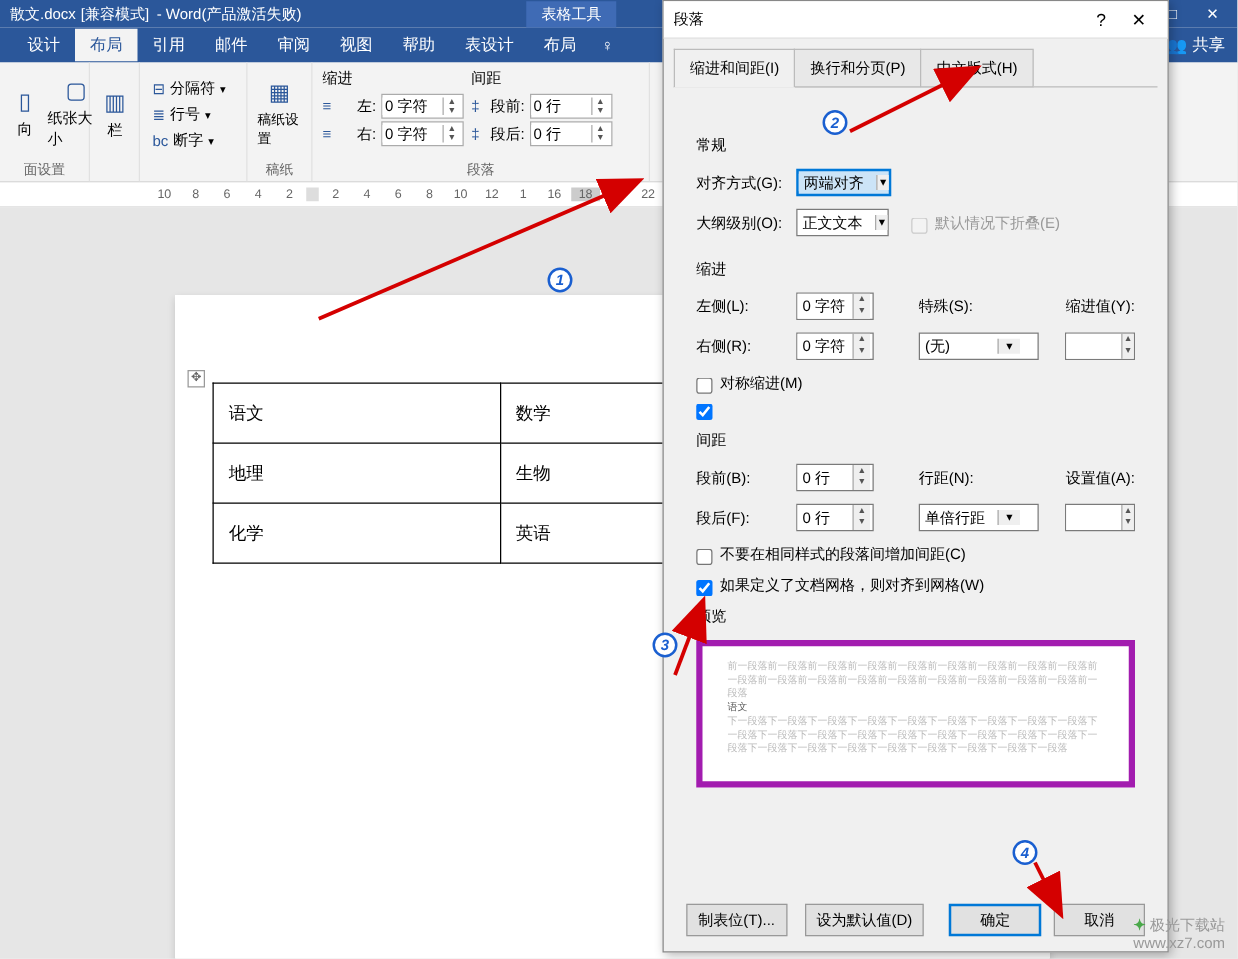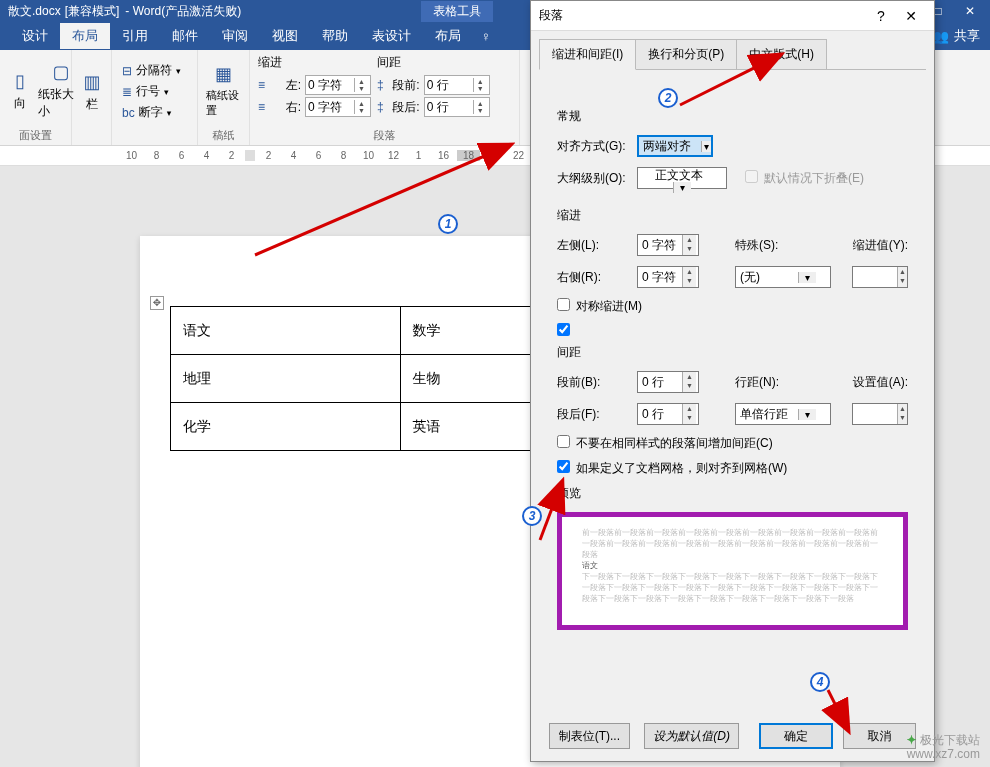--- a/index.html
+++ b/index.html
@@ -65,28 +65,28 @@
 .frow { display: flex; align-items: center; margin-bottom: 10px; gap: 8px; }
 .frow .flbl { width: 72px; }
 .frow .flbl2 { width: 54px; margin-left: 28px; }
 .combo { display: flex; align-items: center; border: 1px solid #7a7a7a; background: #fff; height: 22px; }
 .combo.sel { border: 2px solid #0078d7; background: #cce4f7; }
 .combo input { border: none; background: transparent; width: 62px; font-size: 12px; padding: 0 4px; outline: none; }
 .combo .dd { width: 18px; text-align: center; border-left: 1px solid #aaa; background: #efefef; font-size: 10px; cursor: pointer; }
 .spin2 { display: flex; border: 1px solid #7a7a7a; background: #fff; height: 22px; width: 62px; }
 .spin2 input { border: none; width: 44px; font-size: 12px; padding: 0 4px; outline: none; }
 .spin2 .ar { display: flex; flex-direction: column; font-size: 7px; line-height: 9px; border-left: 1px solid #aaa; width: 14px; text-align: center; color: #555; background: #efefef; }
-.chk { display: flex; align-items: flex-start; gap: 6px; margin-bottom: 8px; }
+.chk { display: flex; align-items: flex-end; gap: 6px; margin-bottom: 8px; }
 .chk input { width: 13px; height: 13px; }
 .preview { border: 5px solid #a21caf; background: #fff; height: 118px; margin-top: 6px; padding: 10px 20px; font-size: 8px; color: #bbb; line-height: 11px; overflow: hidden; }
 .preview .dk { color: #555; }
 .dlg-buttons { position: absolute; bottom: 12px; left: 18px; right: 18px; display: flex; gap: 10px; }
 .dlg-buttons button { height: 26px; font-size: 12px; border: 1px solid #999; background: #e1e1e1; cursor: pointer; }
 .dlg-buttons .btn-tab { width: 86px; }
-.dlg-buttons .btn-def { width: 102px; margin-right: auto; margin-left: 4px; font-style: italic;}
+.dlg-buttons .btn-def { width: 102px; margin-right: auto; margin-left: 4px;}
 .dlg-buttons .spacer2 { flex: 1; }
 .dlg-buttons .btn-ok { width: 78px; border: 2px solid #0078d7; }
 .dlg-buttons .btn-cancel { width: 78px; }
 
 
 .arrow { position: absolute; pointer-events: none; z-index: 200; }
 .numcircle { position: absolute; width: 20px; height: 20px; border-radius: 50%; background: #fff; border: 2px solid #1a5fd0; color: #1a5fd0; font-weight: bold; font-size: 12px; display: flex; align-items: center; justify-content: center; z-index: 210; font-style: italic; }
 
 
 .watermark { position: absolute; right: 10px; bottom: 6px; font-size: 12px; color: #999; z-index: 300; text-align: right; line-height: 14px; }
@@ -302,21 +302,21 @@
     <div class="section-label">常规</div>
     <div class="frow">
       <span class="flbl">对齐方式(G):</span>
       <div class="combo sel" style="width:76px;">
           <input style="background: rgb(204, 228, 247);" value="两端对齐">
           <span class="dd">▾</span>
         </div>
     </div>
     <div class="frow">
       <span class="flbl">大纲级别(O):</span>
-      <div class="combo" style="width:90px;flex-direction:column;">
+      <div class="combo" style="width:74px;">
           <input value="正文文本" style="">
           <span class="dd">▾</span>
         </div>
       <label class="chk" style="margin:0 0 0 10px;">
           <input type="checkbox" disabled="" style="">
           <span style="color:#999;">默认情况下折叠(E)</span>
         </label>
     </div>
 
     <div class="section-label" style="margin-top:18px;">缩进</div>

